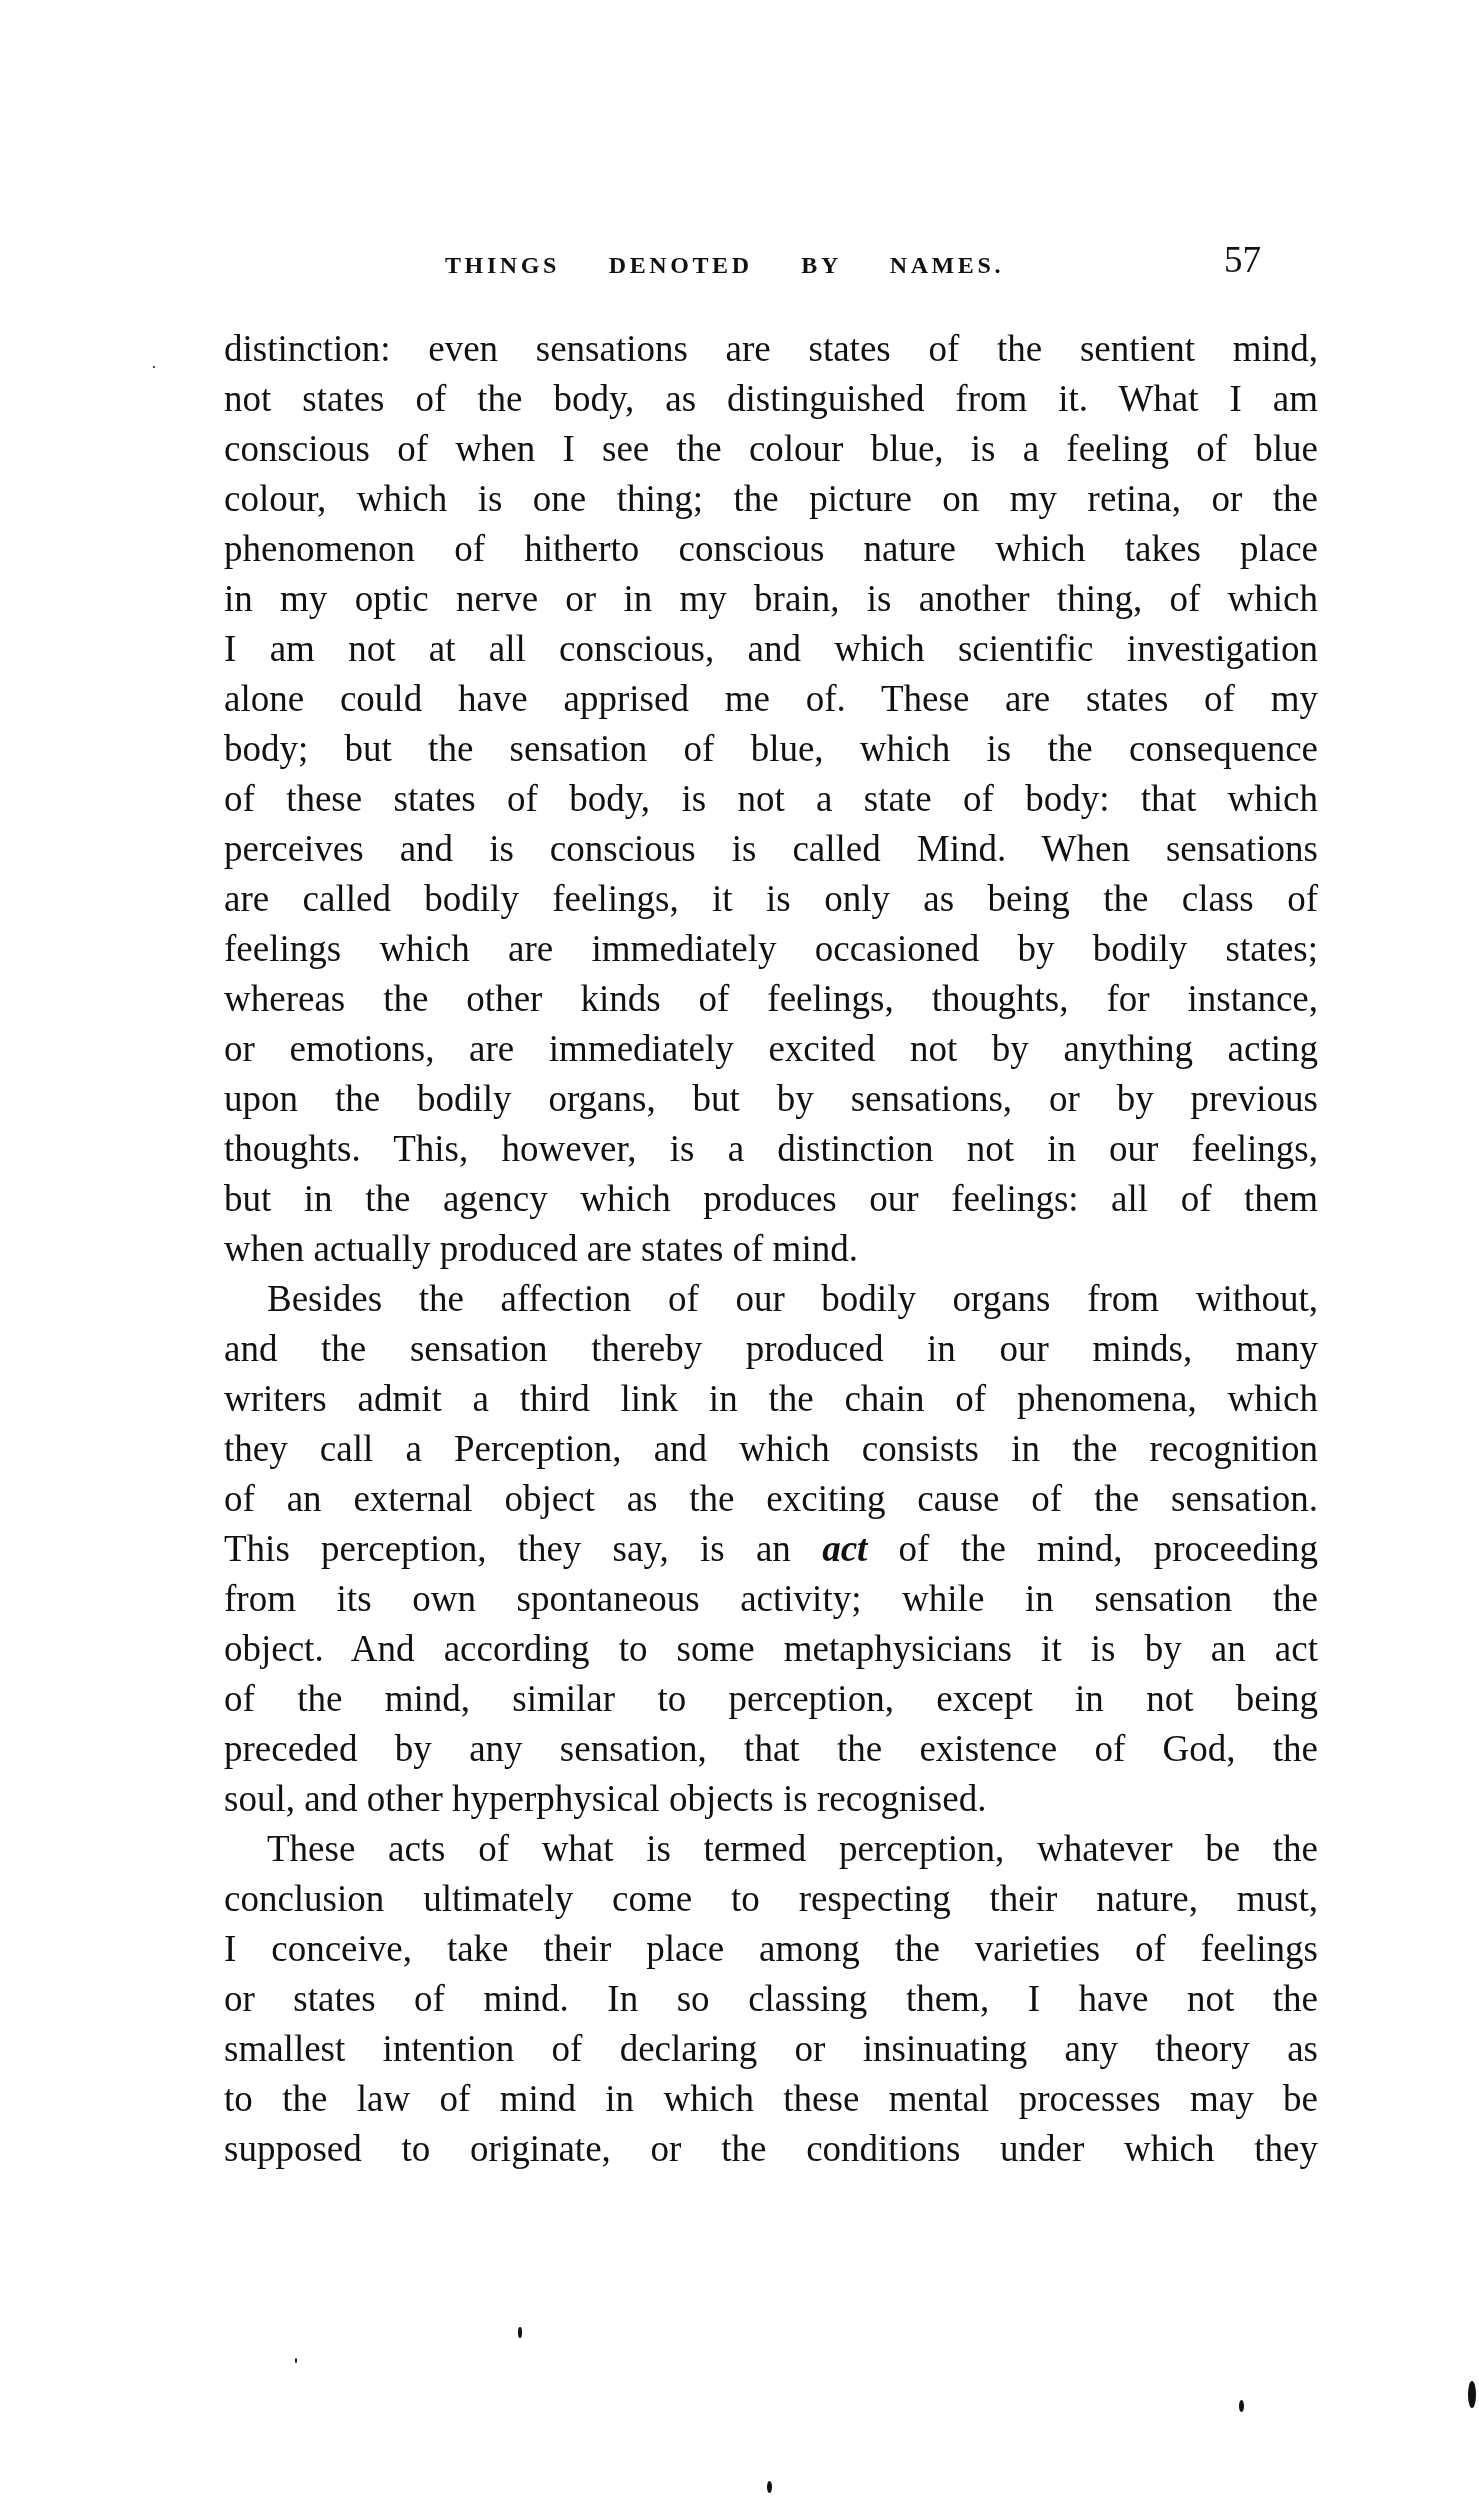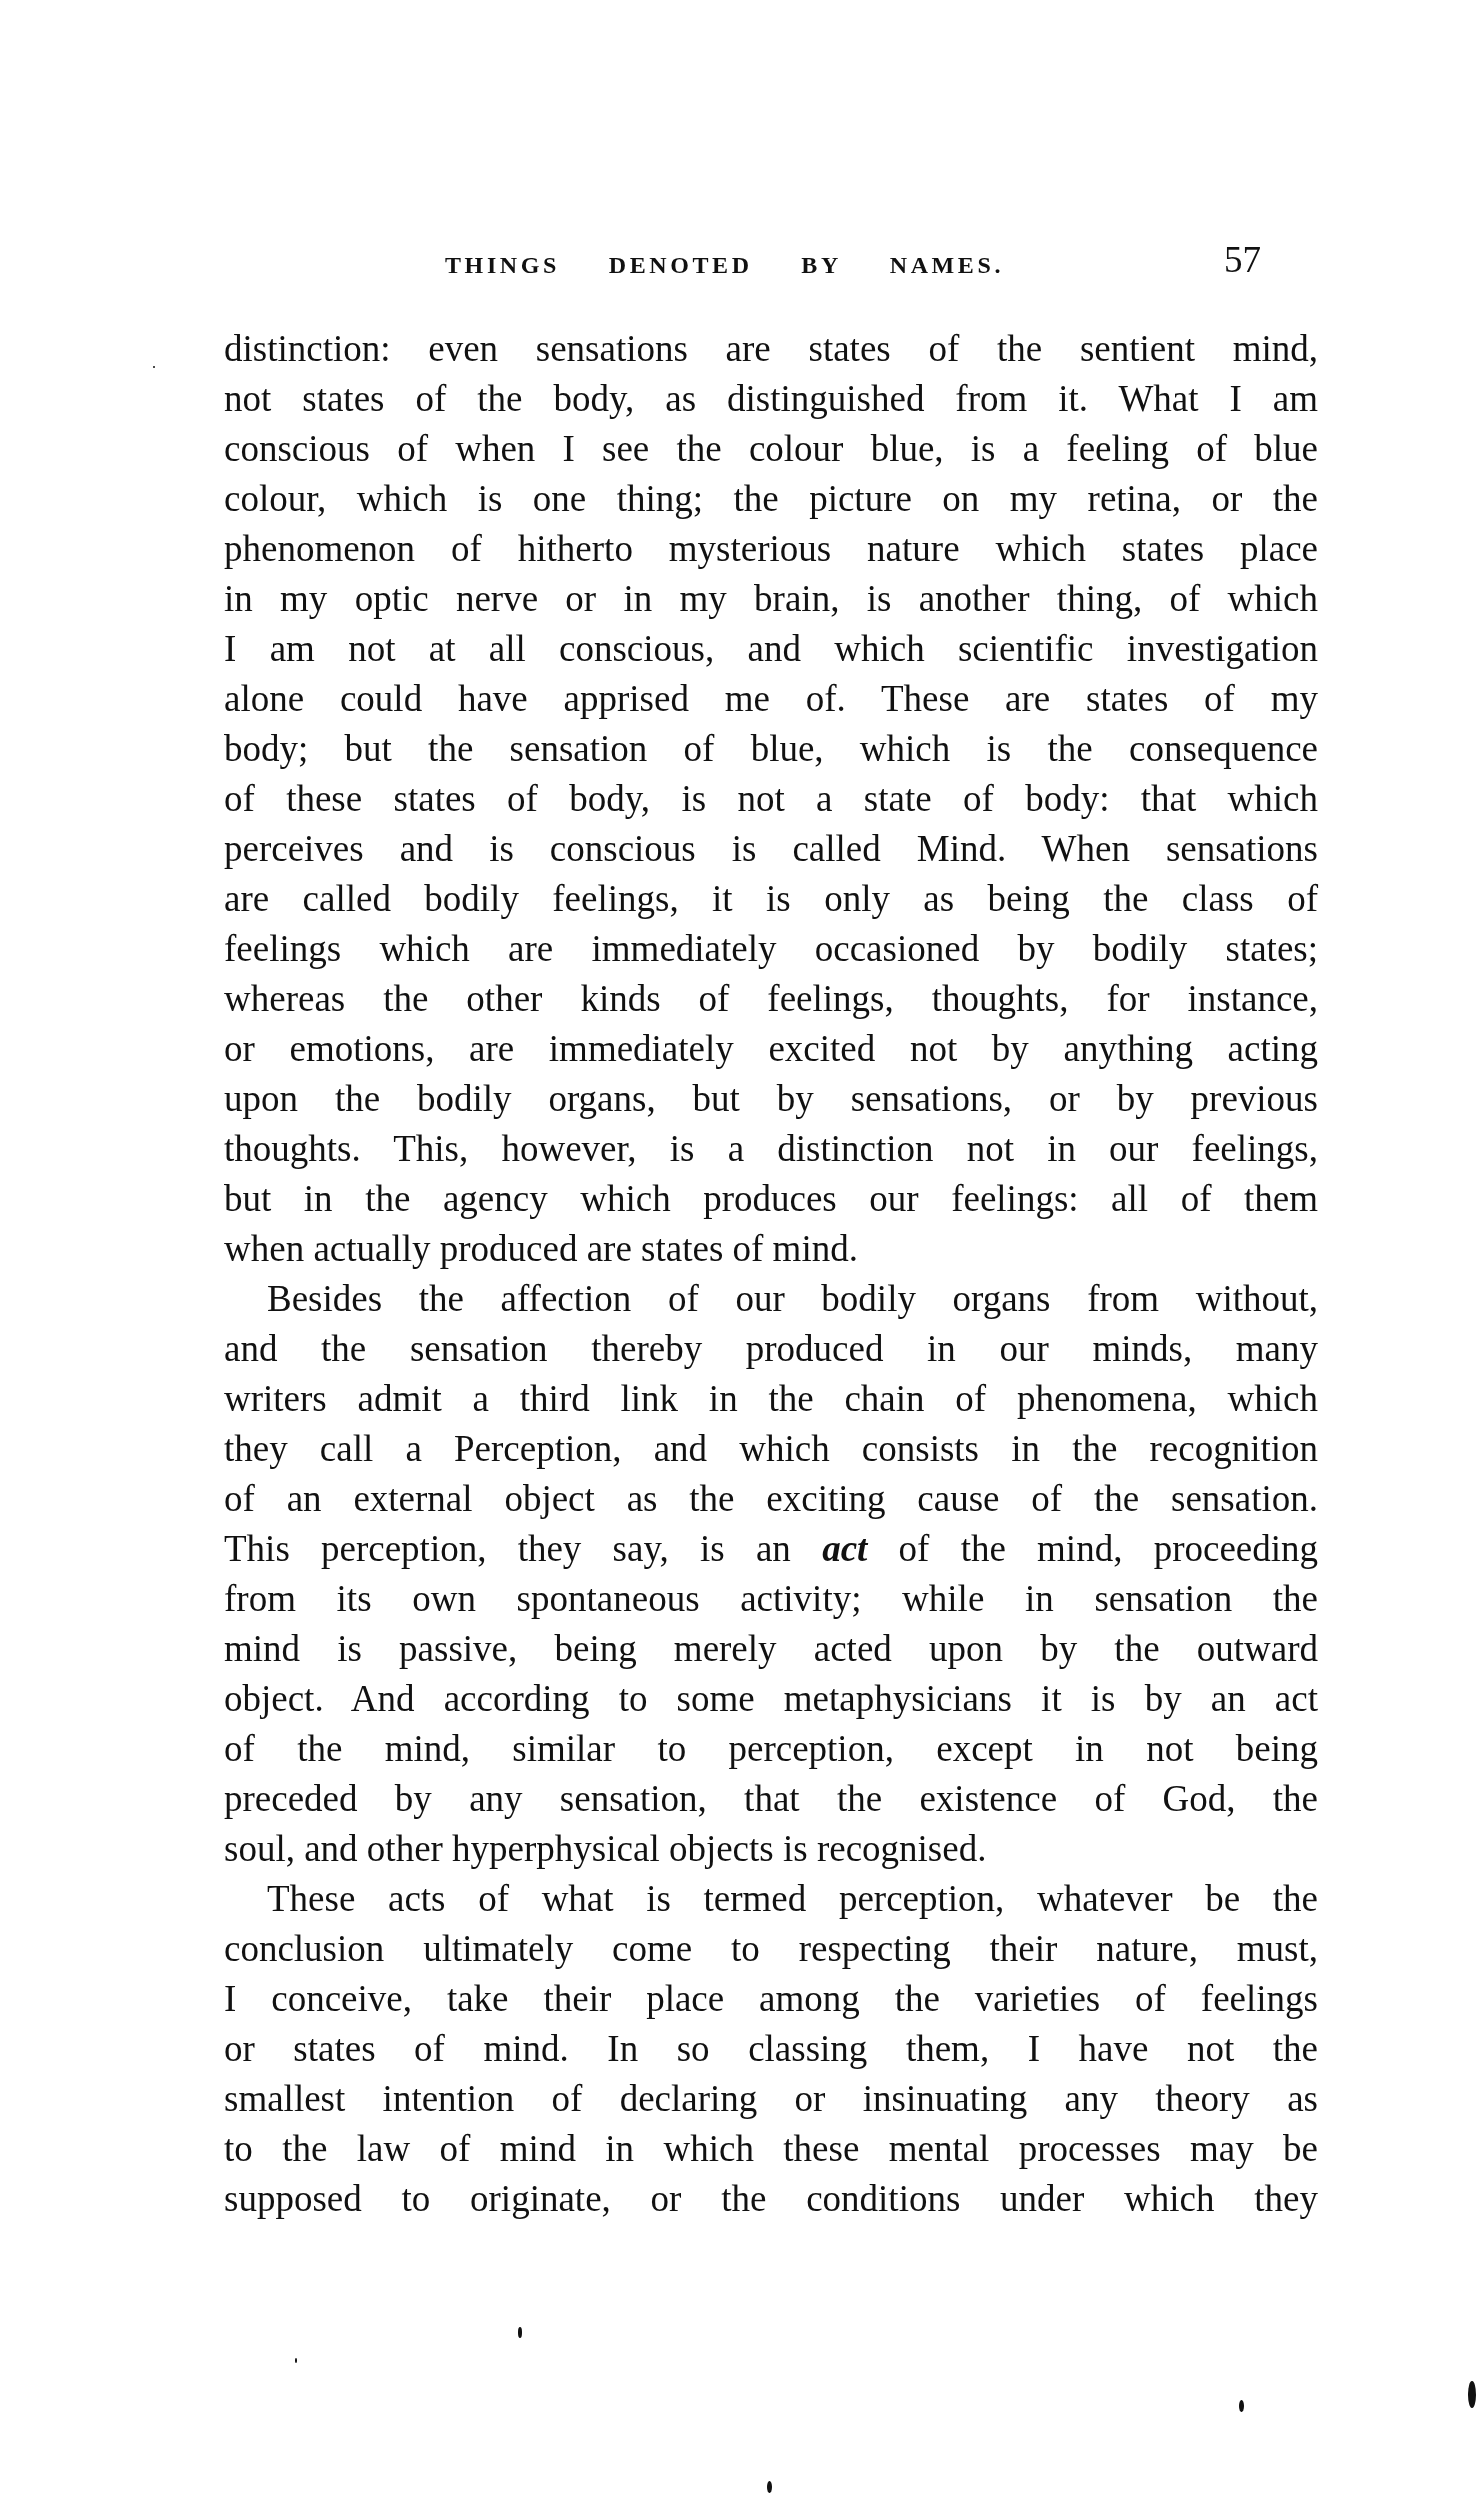--- a/index.html
+++ b/index.html
@@ -34,21 +34,21 @@
   <div class="running-head">THINGS DENOTED BY NAMES.</div>
   <div class="page-number">57</div>
 
   <div class="body-text">
 
     <div>
       <span class="line">distinction:  even sensations are states of the sentient mind,</span>
       <span class="line">not states of the body, as distinguished from it.  What I am</span>
       <span class="line">conscious of when I see the colour blue, is a feeling of blue</span>
       <span class="line">colour, which is one thing;  the picture on my retina, or the</span>
-      <span class="line">phenomenon of hitherto mysterious nature which states place</span>
+      <span class="line">phenomenon of hitherto conscious nature which takes place</span>
       <span class="line">in my optic nerve or in my brain, is another thing, of which</span>
       <span class="line">I am not at all conscious, and which scientific investigation</span>
       <span class="line">alone could have apprised me of.  These are states of my</span>
       <span class="line">body;  but the sensation of blue, which is the consequence</span>
       <span class="line">of these states of body, is not a state of body:  that which</span>
       <span class="line">perceives and is conscious is called Mind.  When sensations</span>
       <span class="line">are called bodily feelings, it is only as being the class of</span>
       <span class="line">feelings which are immediately occasioned by bodily states;</span>
       <span class="line">whereas the other kinds of feelings, thoughts, for instance,</span>
       <span class="line">or emotions, are immediately excited not by anything acting</span>
@@ -59,21 +59,20 @@
     </div>
 
     <div>
       <span class="line indent">Besides the affection of our bodily organs from without,</span>
       <span class="line">and the sensation thereby produced in our minds, many</span>
       <span class="line">writers admit a third link in the chain of phenomena, which</span>
       <span class="line">they call a Perception, and which consists in the recognition</span>
       <span class="line">of an external object as the exciting cause of the sensation.</span>
       <span class="line"><span>This perception, they say, is an </span><em>act</em><span> of the mind, proceeding</span></span>
       <span class="line">from its own spontaneous activity; while in sensation the</span>
-      <span class="line">mind is passive, being merely acted upon by the outward</span>
       <span class="line">object.  And according to some metaphysicians it is by an act</span>
       <span class="line">of the mind, similar to perception, except in not being</span>
       <span class="line">preceded by any sensation, that the existence of God, the</span>
       <span class="line last">soul, and other hyperphysical objects is recognised.</span>
     </div>
 
     <div>
       <span class="line indent">These acts of what is termed perception, whatever be the</span>
       <span class="line">conclusion ultimately come to respecting their nature, must,</span>
       <span class="line">I conceive, take their place among the varieties of feelings</span>

